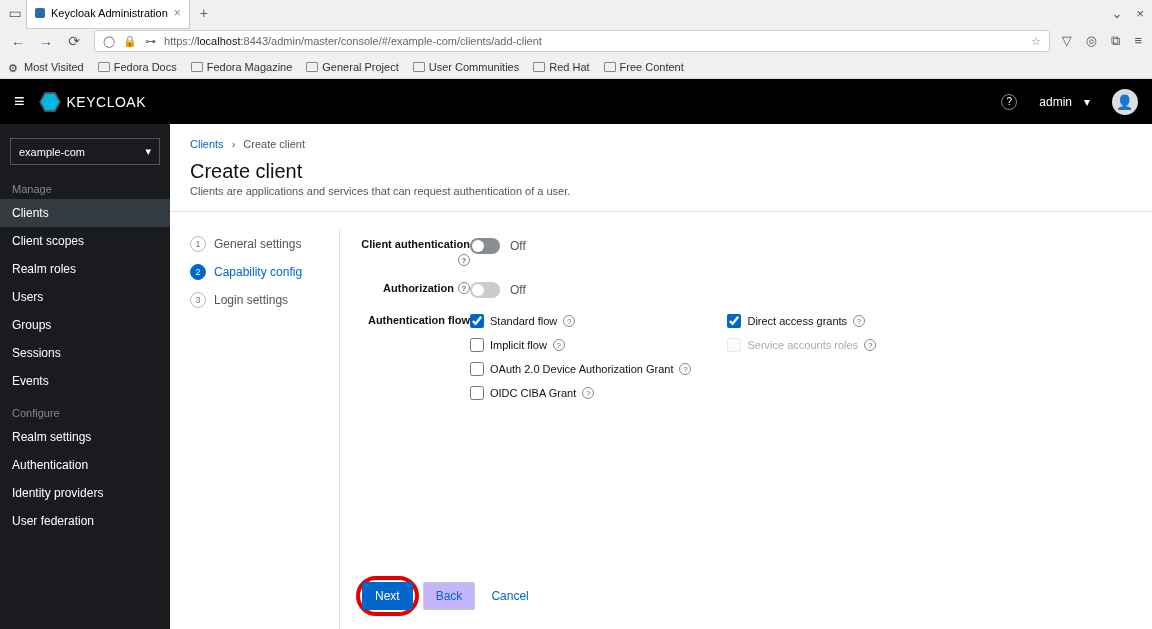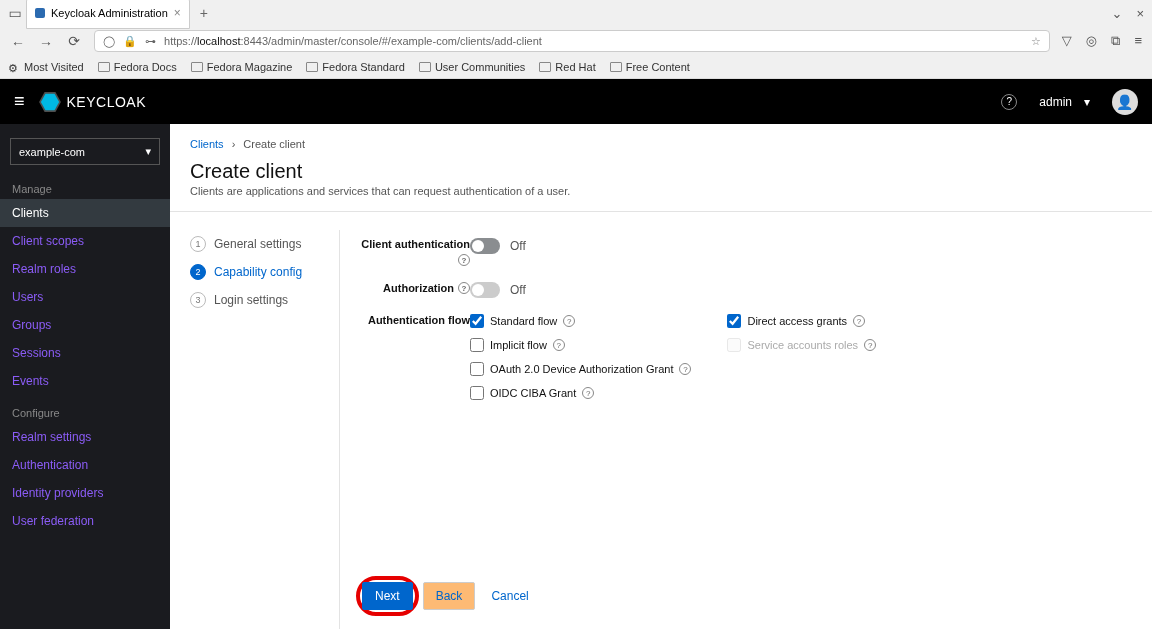--- a/index.html
+++ b/index.html
@@ -35,21 +35,21 @@
 .header-right { margin-left:auto; display:flex; align-items:center; gap:22px; }
 .avatar { width:26px; height:26px; border-radius:50%; background:#ddd; display:flex; align-items:center; justify-content:center; color:#777; font-size:14px; }
 .user-dd { display:flex; align-items:center; gap:12px; }
 
 
 .app-body { display:flex; height:calc(629px - 26px - 30px - 22px - 45px); }
 
 .sidebar { width:170px; background:#1a1b1f; color:#ccc; padding:10px 0; font-size:12px; }
 .realm-select { margin:4px 10px 12px; border:1px solid #555; padding:6px 8px; display:flex; justify-content:space-between; align-items:center; color:#fff; font-size:11px; }
 .side-section { color:#888; font-size:11px; padding:6px 12px 4px; margin-top:6px; }
-.side-item { padding:7px 12px; color:#8b5cf6; cursor:pointer; }
+.side-item { padding:7px 12px; color:#ffffff; cursor:pointer; }
 .side-item.active { background:#333a40; color:#fff; }
 
 
 .main { flex:1; background:#fff; display:flex; flex-direction:column; }
 .crumb-wrap { padding:14px 20px 4px; }
 .breadcrumb { font-size:11px; color:#0066cc; display:flex; gap:8px; align-items:center; }
 .breadcrumb .sep, .breadcrumb .current { color:#555; }
 .page-title { font-size:20px; padding:6px 20px 2px; color:#111; }
 .page-sub { font-size:11px; color:#555; padding:0 20px 14px; }
 .hr { height:1px; background:#e3e3e3; margin:0 0 0 0; }
@@ -75,21 +75,21 @@
 
 .check-grid { display:flex; gap:36px; }
 .check-col { display:flex; flex-direction:column; gap:10px; }
 .check { display:flex; align-items:center; gap:6px; font-size:11px; color:#111; }
 .check input { accent-color:#0066cc; width:14px; height:14px; }
 .check.disabled { color:#aaa; }
 .check.disabled input { opacity:0.5; }
 
 .wizard-footer { position:absolute; left:186px; bottom:14px; display:flex; align-items:center; gap:4px; }
 .next-ring { border:4px solid #e60000; border-radius:20px; padding:2px; }
-.btn { padding:6px 12px; font-size:12px; border:1px solid #ccc; background:#fdba74; color:#0066cc; border-radius:2px; cursor:pointer; }
+.btn { padding:6px 12px; font-size:12px; border:1px solid #ccc; background:#c4b5fd; color:#0066cc; border-radius:2px; cursor:pointer; }
 .btn.primary { background:#0066cc; border-color:#0066cc; color:#fff; }
 .btn.link { border:none; background:none; }
 </style>
 </head>
 <body>
 
 <div class="browser-chrome">
   <div class="tab-strip">
     <span class="window-ctrl">▭</span>
     <div class="tab">
@@ -131,21 +131,21 @@
       <div class="bkm">
         <span class="bkm-icon"></span>
         <span>Fedora Docs</span>
       </div>
       <div class="bkm">
         <span class="bkm-icon"></span>
         <span>Fedora Magazine</span>
       </div>
       <div class="bkm">
         <span class="bkm-icon"></span>
-        <span>Fedora Standard</span>
+        <span>General Project</span>
       </div>
       <div class="bkm">
         <span class="bkm-icon"></span>
         <span>User Communities</span>
       </div>
       <div class="bkm">
         <span class="bkm-icon"></span>
         <span>Red Hat</span>
       </div>
       <div class="bkm">

